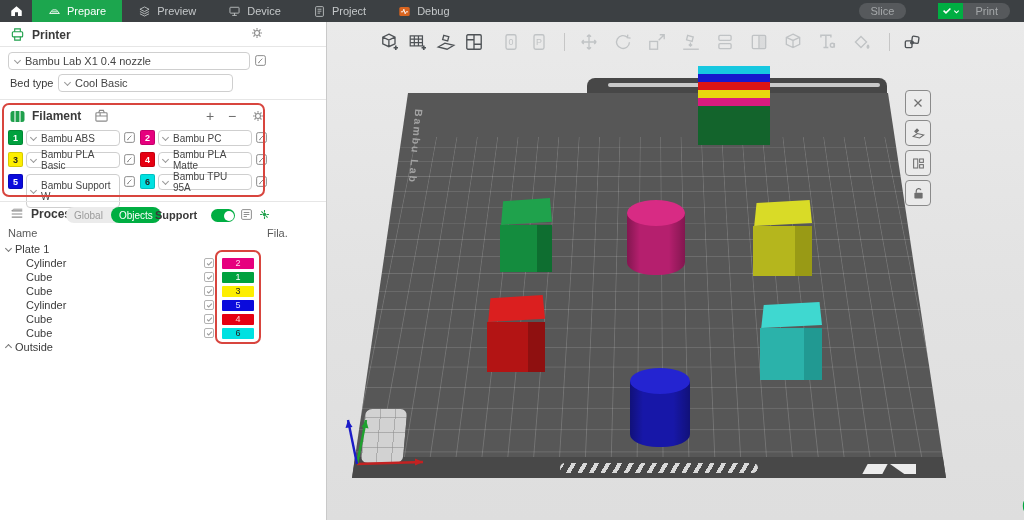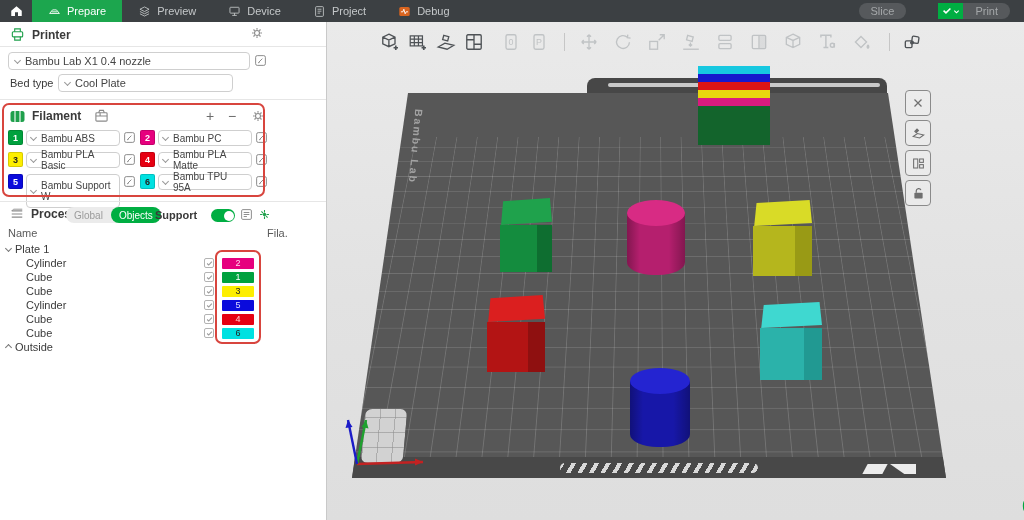--- a/index.html
+++ b/index.html
@@ -183,21 +183,21 @@
   <div class="sb-abs icon-btn" style="left:254px; top:32px;">
     <svg width="13" height="13" viewBox="0 0 16 16" fill="none" stroke="currentColor" stroke-width="1.2">
         <rect x="2" y="2" width="12" height="12" rx="2"></rect>
         <path d="M5.5 10.5 L10.3 5.7 M5.2 10.8 l1.6 -0.4"></path>
       </svg>
   </div>
 
   <div class="sb-abs label-sm" style="left:10px; top:55px;">Bed type</div>
   <div class="sb-abs dd" style="left:58px; top:52px; width:175px;">
     <span class="chev"></span>
-    <span>Cool Plate</span>
+    <span>Cool Basic</span>
   </div>
   <div class="divider" style="top:77px;"></div>
 
   <div class="sb-abs hdr-row" style="left:10px; top:87px;">
     <svg width="15" height="13" viewBox="0 0 15 13">
         <rect x="0.5" y="1" width="14" height="11" rx="2.5" fill="#1FA04C"></rect>
         <path d="M5 1 V12 M10 1 V12" stroke="#fff" stroke-width="1.1"></path>
       </svg>
     <span class="hdr-title">Filament</span>
     <svg width="15" height="14" viewBox="0 0 16 15" fill="none" stroke="#8A8A8A" stroke-width="1.2" style="margin-left:6px;">

